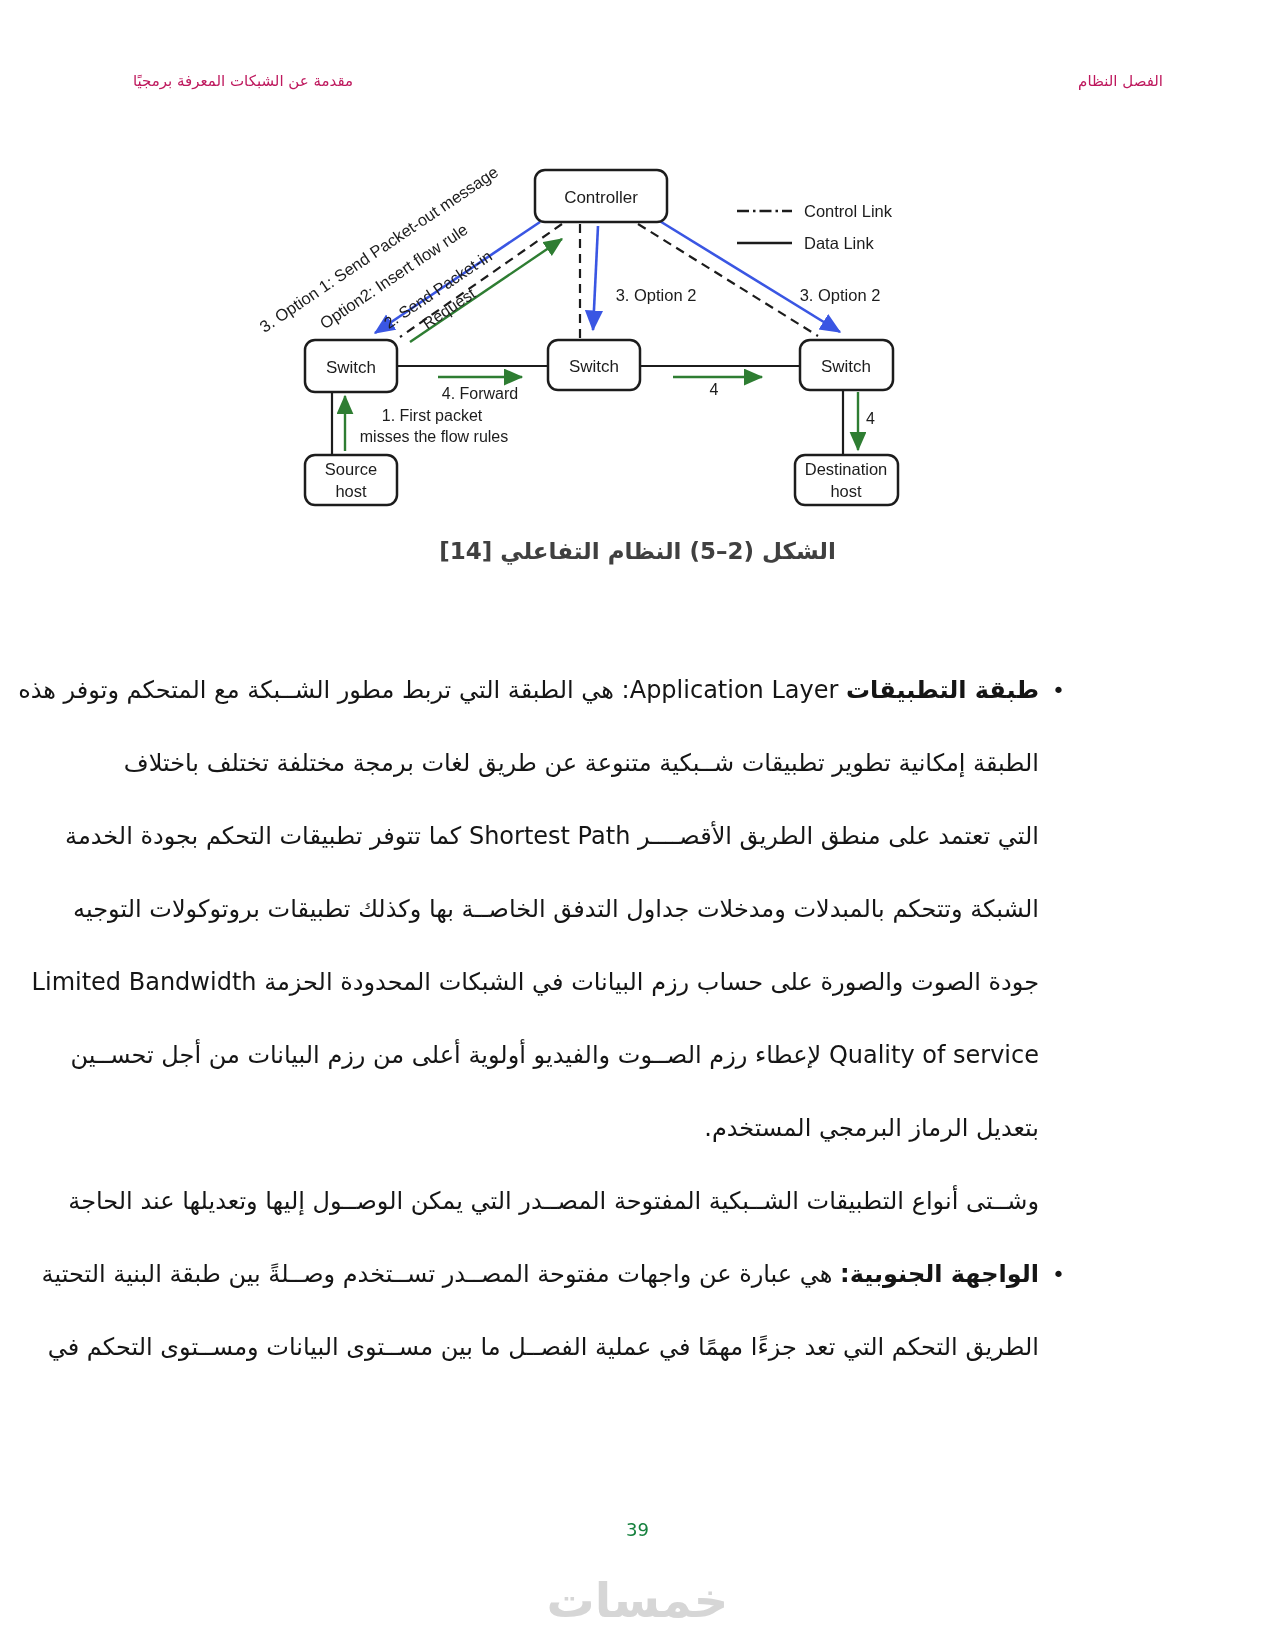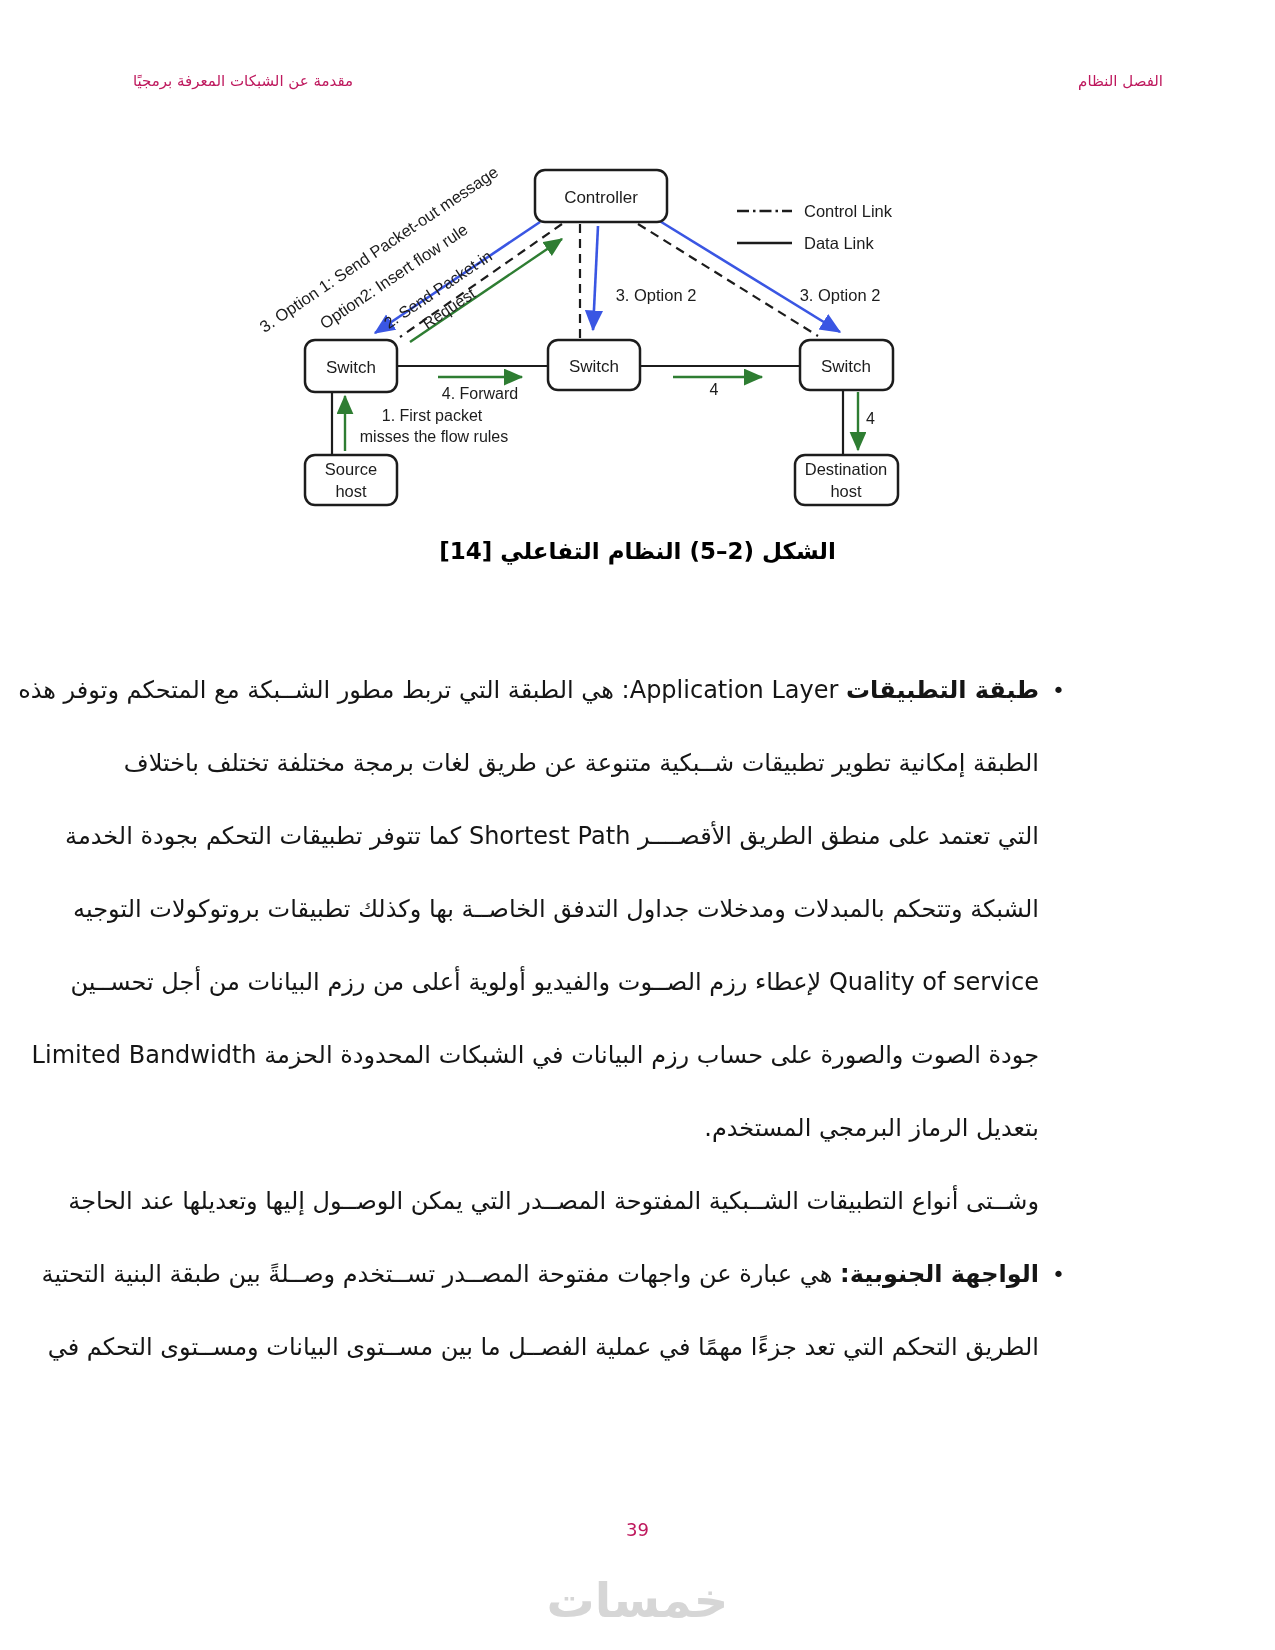--- a/index.html
+++ b/index.html
@@ -20,33 +20,33 @@
   .bluetext{fill:#3a56e3;font-size:16.5px;}
   .greentext{fill:#3f8f3f;font-size:16px;}
   .box{fill:#ffffff;stroke:#1c1c1c;stroke-width:2.5;}
   .datalink{stroke:#1c1c1c;stroke-width:2.2;}
   .ctrllink{stroke:#1c1c1c;stroke-width:2.2;stroke-dasharray:9 6;fill:none;}
   .bluearrow{stroke:#3a56e3;stroke-width:2.6;}
   .greenarrow{stroke:#2e7d32;stroke-width:2.4;}
 
   
   .caption{position:absolute;top:538px;left:0;width:1275px;text-align:center;
-           direction:rtl;font-size:23px;font-weight:bold;color:#000000;}
+           direction:rtl;font-size:23px;font-weight:bold;color:#404040;}
 
   
   .bodytext{position:absolute;left:133px;top:654px;width:906px;direction:rtl;}
   .bline{position:relative;height:73px;line-height:73px;font-size:24px;
          text-align:justify;text-align-last:justify;white-space:nowrap;color:#151515;}
   .bline.end{text-align-last:right;}
   .bline .b{font-weight:bold;}
   .bullet{position:absolute;right:-26px;top:0;font-size:22px;}
 
   
   .pagenum{position:absolute;top:1519px;left:0;width:1275px;text-align:center;
-           font-size:18px;color:#be185d;}
+           font-size:18px;color:#15803d;}
   .watermark{position:absolute;top:1572px;left:0;width:1275px;text-align:center;
              direction:rtl;font-size:48px;font-weight:bold;color:#d6d6d6;
              letter-spacing:2px;}
 </style>
 </head>
 <body>
 
 <div class="page">
 
   <div class="hdr">
@@ -131,24 +131,24 @@
     <div class="bline">
       <span>الطبقة إمكانية تطوير تطبيقات شــبكية متنوعة عن طريق لغات برمجة مختلفة تختلف باختلاف</span>
     </div>
     <div class="bline">
       <span>التي تعتمد على منطق الطريق الأقصــــر Shortest Path كما تتوفر تطبيقات التحكم بجودة الخدمة</span>
     </div>
     <div class="bline">
       <span>الشبكة وتتحكم بالمبدلات ومدخلات جداول التدفق الخاصــة بها وكذلك تطبيقات بروتوكولات التوجيه</span>
     </div>
     <div class="bline">
-      <span>Quality of service لإعطاء رزم الصــوت والفيديو أولوية أعلى من رزم البيانات من أجل تحســين</span>
+      <span>جودة الصوت والصورة على حساب رزم البيانات في الشبكات المحدودة الحزمة Limited Bandwidth</span>
     </div>
     <div class="bline">
-      <span>جودة الصوت والصورة على حساب رزم البيانات في الشبكات المحدودة الحزمة Limited Bandwidth</span>
+      <span>Quality of service لإعطاء رزم الصــوت والفيديو أولوية أعلى من رزم البيانات من أجل تحســين</span>
     </div>
     <div class="bline end">
       <span>بتعديل الرماز البرمجي المستخدم.</span>
     </div>
     <div class="bline">
       <span>وشــتى أنواع التطبيقات الشــبكية المفتوحة المصــدر التي يمكن الوصــول إليها وتعديلها عند الحاجة</span>
     </div>
     <div class="bline">
       <span class="bullet">•</span><span class="b">الواجهة الجنوبية:</span><span> هي عبارة عن واجهات مفتوحة المصــدر تســتخدم وصــلةً بين طبقة البنية التحتية</span>
     </div>

